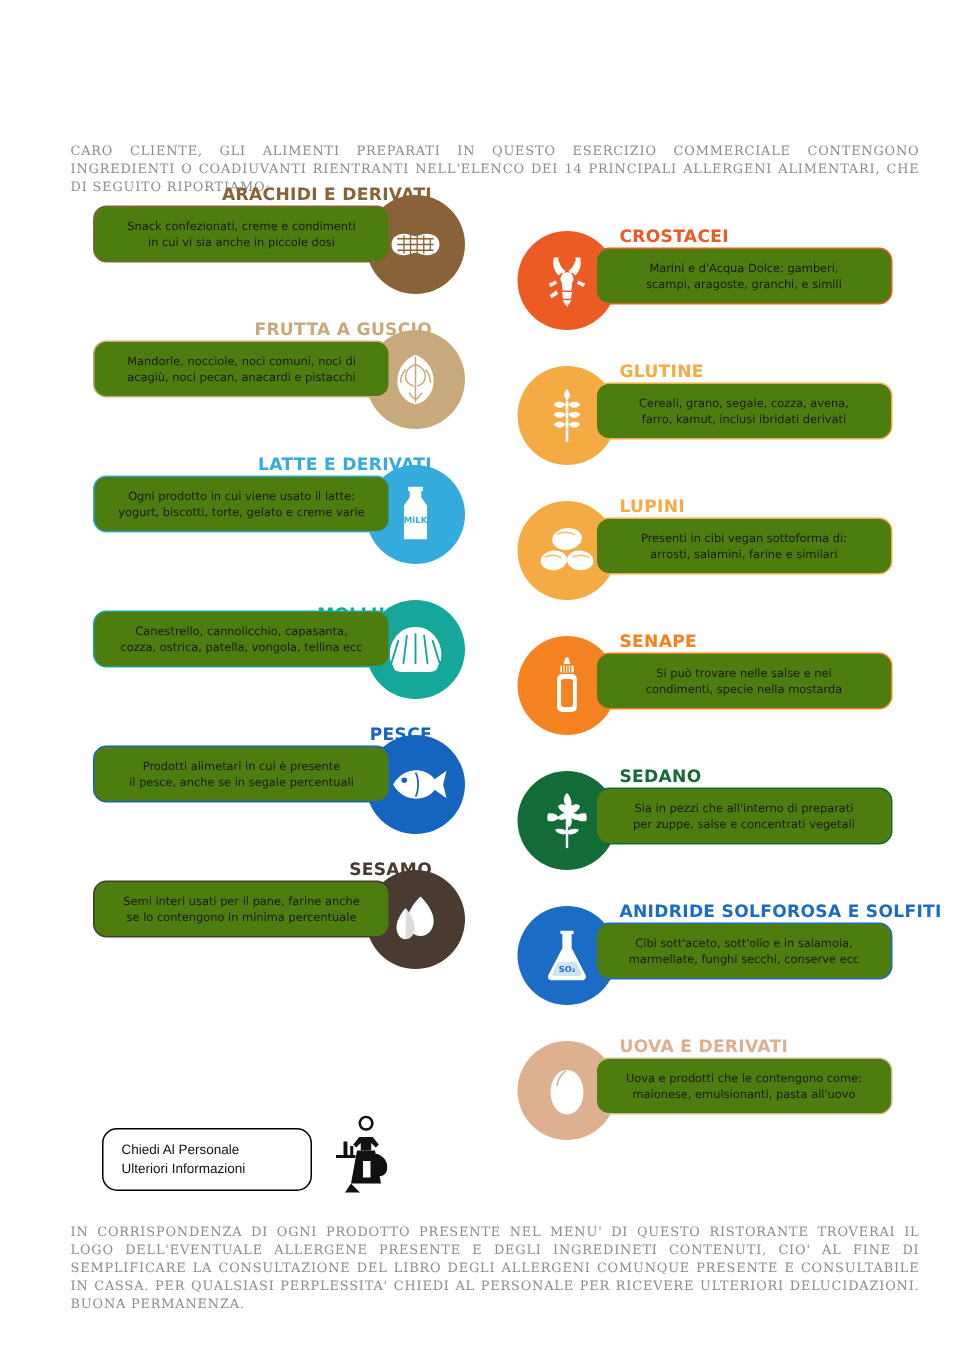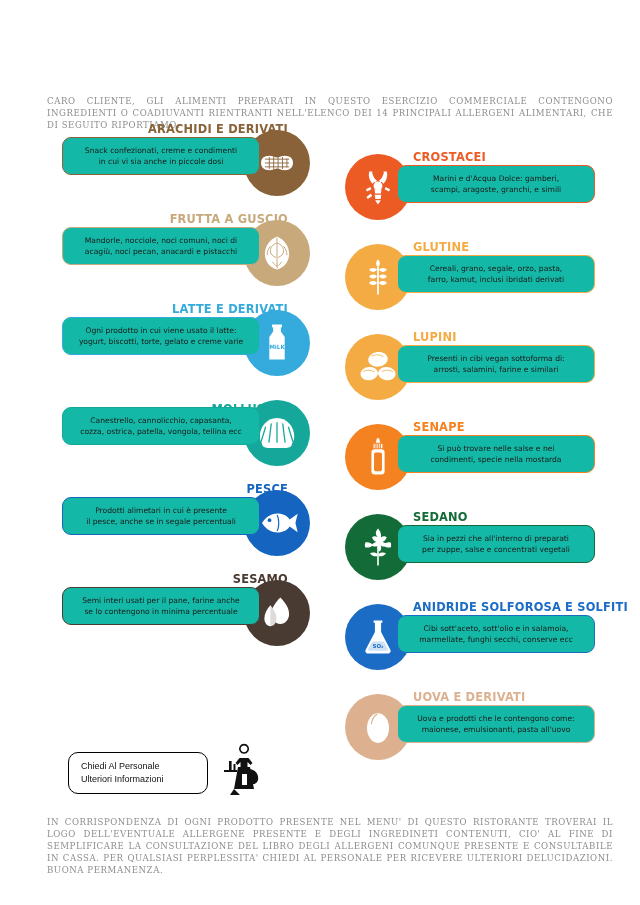--- a/index.html
+++ b/index.html
@@ -41,21 +41,21 @@
     font-size:11.4px;
     letter-spacing:.2px;
     white-space:nowrap;
   }
   .row .bubble{
     position:absolute;
     top:15px;
     box-sizing:border-box;
     border:1.3px solid #000;
     border-radius:9px;
-    background:#14b8a6;
+    background:#4d7c0f;
     padding:8px 7px 7px 7px;
     font-family:"DejaVu Sans", sans-serif;
     font-size:7.6px;
     line-height:10.6px;
     color:#1a1a1a;
     text-align:center;
     z-index:2;
   }
   .row .circle{
     position:absolute;
@@ -215,21 +215,21 @@
               <ellipse cx="20" cy="19" rx="4" ry="4"></ellipse>
               <path d="M16.8 22h6.4l-.6 4h-5.2zM17 27h6l-.6 4h-4.8zM17.4 32h5.2l-2.6 4z"></path>
               <path d="M13 20l-4 2 1 2 4-2zM27 20l4 2-1 2-4-2zM13.5 26l-4 3 1.2 1.8 4-2.6z"></path>
             </g>
           </svg>
         </div>
       </div>
       <div class="row">
         <div class="title" style="color: rgb(245, 171, 67);">GLUTINE</div>
         <div class="bubble" style="border-color: rgb(245, 171, 67);">
-          <div>Cereali, grano, segale, orzo, pasta,</div>
+          <div>Cereali, grano, segale, cozza, avena,</div>
           <div>farro, kamut, inclusi ibridati derivati</div>
         </div>
         <div class="circle" style="background: rgb(245, 171, 67);">
           <svg viewBox="0 0 40 40" width="44" height="44">
             <g fill="white">
               <path d="M20 4c2 2 2.5 4.5 0 7-2.5-2.5-2-5 0-7z"></path>
               <path d="M19.2 11h1.6v25h-1.6z"></path>
               <path d="M19 13c-3-2-6-1.5-7 .5 2 2.5 5 2.5 7 0zM21 13c3-2 6-1.5 7 .5-2 2.5-5 2.5-7 0z"></path>
               <path d="M19 19c-3-2-6-1.5-7 .5 2 2.5 5 2.5 7 0zM21 19c3-2 6-1.5 7 .5-2 2.5-5 2.5-7 0z"></path>
               <path d="M19 25c-3-2-6-1.5-7 .5 2 2.5 5 2.5 7 0zM21 25c3-2 6-1.5 7 .5-2 2.5-5 2.5-7 0z"></path>

